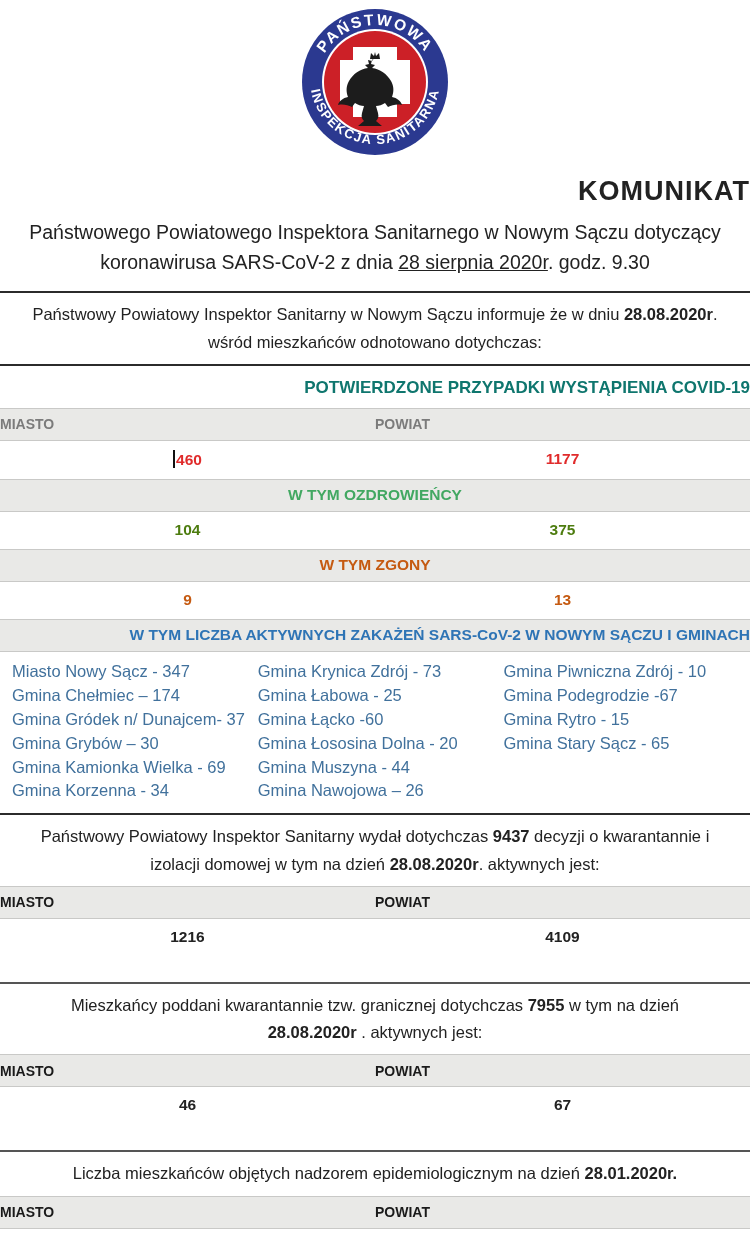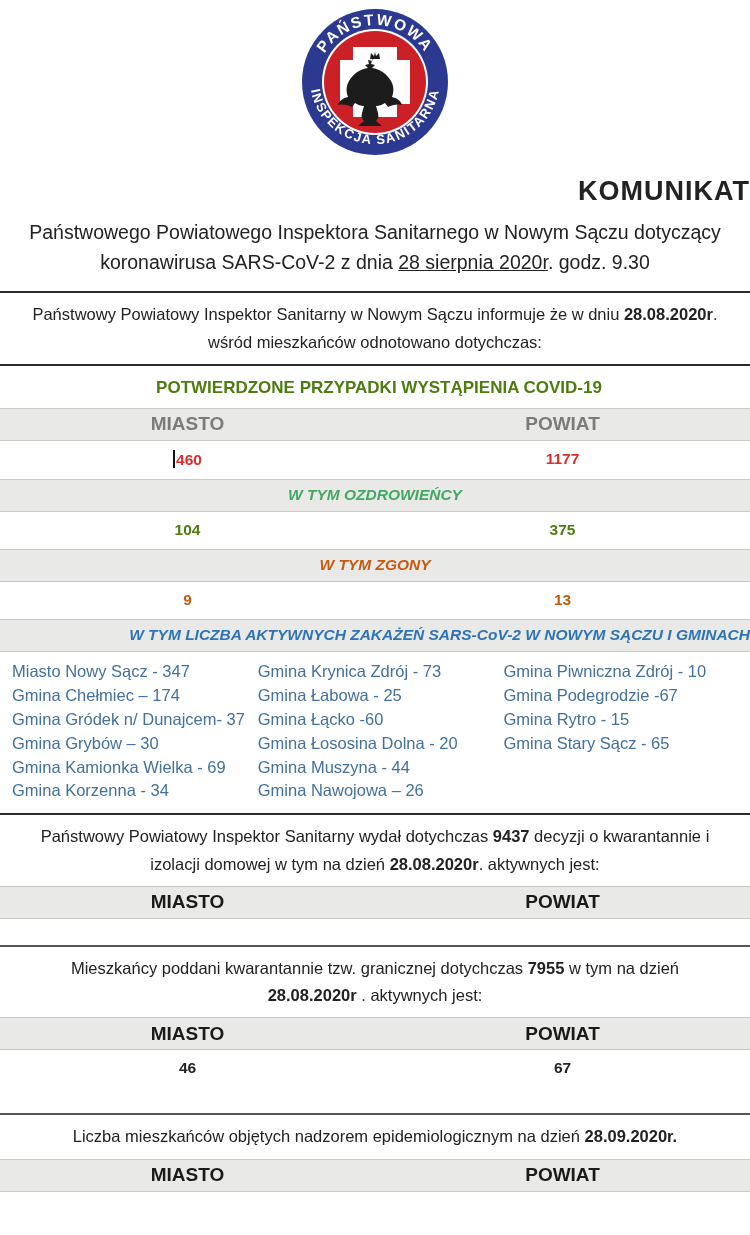--- a/index.html
+++ b/index.html
@@ -23,31 +23,31 @@
   .rule{border:none;border-top:2px solid #2b2b2b;margin:0;}
   .rule.soft{border-top:2px solid #555;}
   
   .para{
     text-align:center;font-size:16.5px;line-height:1.65;color:#222;
     padding:8px 26px;
   }
   .para b{font-weight:700;}
   
   .heading-red{
-    text-align:center;color:#4d7c0f;font-weight:700;font-size:17px;
+    text-align:right;color:#0f766e;font-weight:700;font-size:17px;
     padding:12px 0 10px 8px;
   }
   
   .bar{
     background:#e9e9e7;display:flex;align-items:center;
     min-height:31px;border-top:1px solid #c9c9c7;border-bottom:1px solid #c9c9c7;
   }
-  .bar .cell{width:50%;text-align:center;font-size:19px;font-weight:700;}
+  .bar .cell{width:50%;text-align:left;font-size:14px;font-weight:700;}
   .bar .cell.gray{color:#7b7b7b;}
-  .bar.single{justify-content:center;font-style:italic;}
+  .bar.single{justify-content:center;}
   .bar .full{width:100%;text-align:center;font-size:15.5px;font-weight:700;}
   .bar .full.green{color:#42a862;}
   .bar .full.orange{color:#c55a11;}
   .bar .full.blue{color:#2e74b5;text-align:right;}
   .vals{display:flex;padding:9px 0 10px 0;}
   .vals .cell{width:50%;text-align:center;font-size:15.5px;font-weight:700;}
   .vals.red .cell{color:#e02b2b;}
   .vals.green .cell{color:#4d7c0f;}
   .vals.orange .cell{color:#c55a11;}
   .vals.black .cell{color:#222;}
@@ -165,41 +165,45 @@
 
   <hr class="rule">
 
   <div class="para">
     <span>Państwowy Powiatowy Inspektor Sanitarny wydał dotychczas </span><b>9437</b><span> decyzji o kwarantannie i izolacji domowej w tym na dzień </span><b>28.08.2020r</b><span>. aktywnych jest:</span>
   </div>
   <div class="bar">
     <div class="cell">MIASTO</div>
     <div class="cell">POWIAT</div>
   </div>
+  <div class="vals black">
+    <div class="cell">1216</div>
+    <div class="cell">4109</div>
+  </div>
 
   <div class="spacer-lg"></div>
   <hr class="rule soft">
 
   <div class="para">
     <span>Mieszkańcy poddani kwarantannie tzw. granicznej dotychczas </span><b>7955</b><span> w tym na dzień </span><b>28.08.2020r</b><span> . aktywnych jest:</span>
   </div>
   <div class="bar">
     <div class="cell">MIASTO</div>
     <div class="cell">POWIAT</div>
   </div>
   <div class="vals black">
     <div class="cell">46</div>
     <div class="cell">67</div>
   </div>
 
   <div class="spacer-lg"></div>
   <hr class="rule soft">
 
   <div class="para">
-    <span>Liczba mieszkańców objętych nadzorem epidemiologicznym na dzień </span><b>28.09.2020r.</b>
+    <span>Liczba mieszkańców objętych nadzorem epidemiologicznym na dzień </span><b>28.01.2020r.</b>
   </div>
   <div class="bar">
     <div class="cell">MIASTO</div>
     <div class="cell">POWIAT</div>
   </div>
   <div class="vals black">
     
     
   </div>
 

